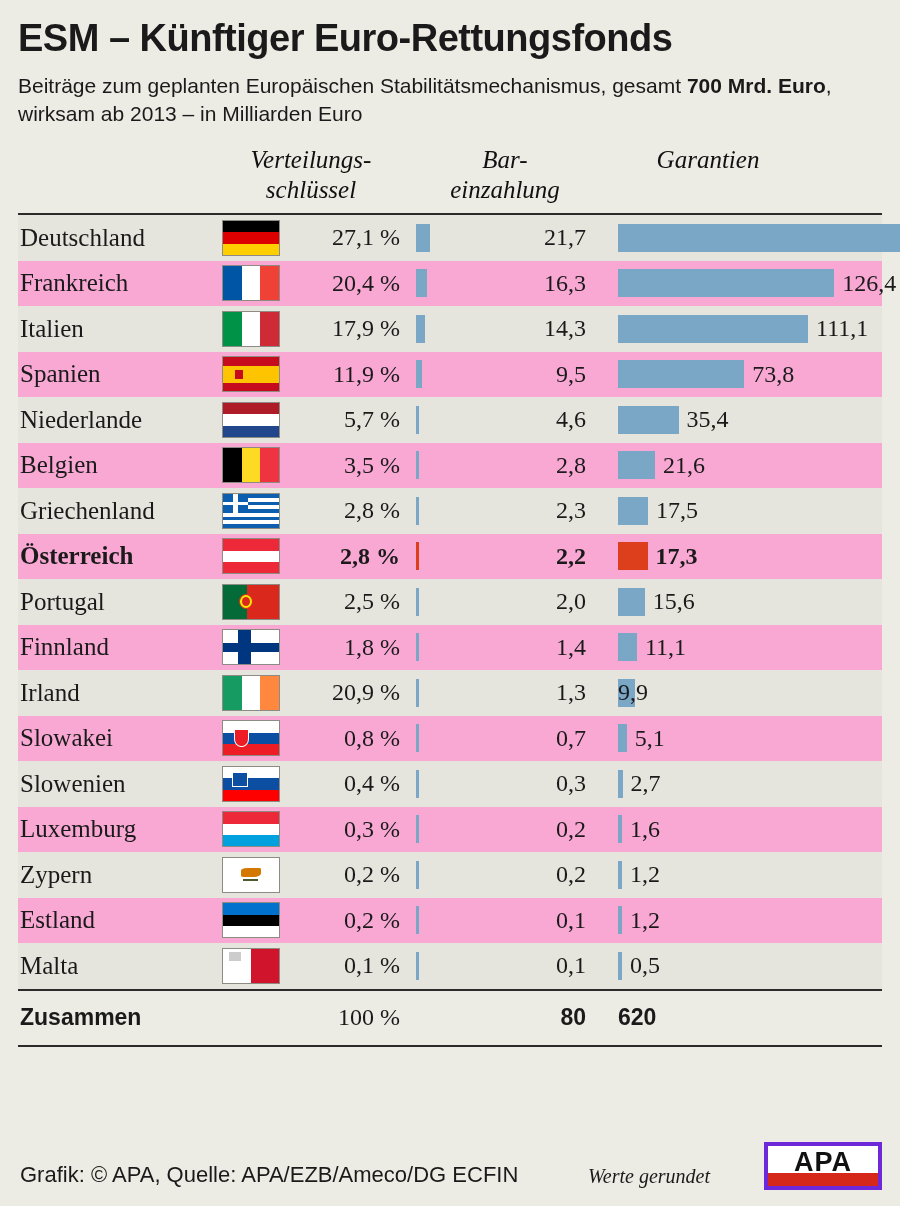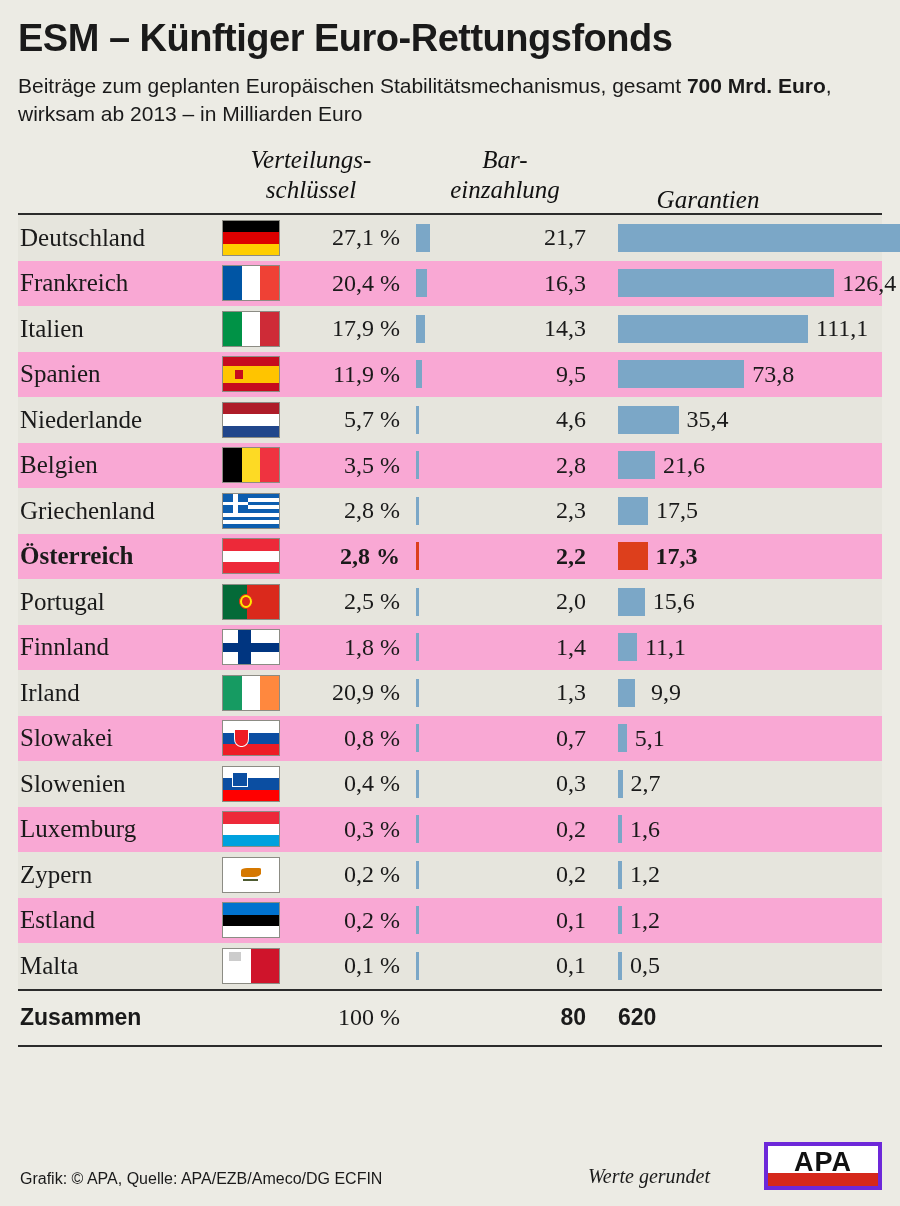--- a/index.html
+++ b/index.html
@@ -49,21 +49,21 @@
     font-size: 25px;
     color: #111;
   }
   .ch {
     position: absolute;
     text-align: center;
     line-height: 1.2;
   }
   .ch-key   { left: 198px; width: 190px; top: 4px; }
   .ch-cash  { left: 398px; width: 178px; top: 4px; }
-  .ch-guar  { left: 580px; width: 220px; top: 4px; margin-top: 40px; }
+  .ch-guar  { left: 580px; width: 220px; top: 4px; }
 
   
   .table {
     position: relative;
     border-top: 2px solid #2b2b2b;
   }
   .row {
     position: relative;
     height: 45.5px;
     display: flex;
@@ -161,21 +161,21 @@
     left: 18px;
     right: 18px;
     bottom: 14px;
     height: 70px;
   }
   .source {
     position: absolute;
     left: 2px;
     bottom: 4px;
     font-family: "Liberation Sans", sans-serif;
-    font-size: 16px;
+    font-size: 22px;
   }
   .note {
     position: absolute;
     left: 570px;
     bottom: 4px;
     font-family: "Liberation Serif", serif;
     font-style: italic;
     font-size: 20px;
   }
   .logo {
@@ -403,21 +403,21 @@
           <span class="f v3">
             <i style="background:#169b62"></i>
             <i style="background:#fff"></i>
             <i style="background:#ff883e"></i>
           </span>
         </div>
         <div class="pct">20,9 %</div>
         <div class="cash-bar" style="width:3px"></div>
         <div class="cash-val">1,3</div>
         <div class="guar-bar" style="width:16.941176470588236px"></div>
-        <div class="guar-val" style="left:633px">9,9</div>
+        <div class="guar-val" style="left:600px">9,9</div>
       </div>
       <div class="row alt">
         <div class="country">Slowakei</div>
         <div class="flag">
           <span class="f h3" style="background:#fff">
         <i style="background:#fff"></i>
             <i style="background:#0b4ea2"></i>
             <i style="background:#ee1c25"></i>
         <i style="position:absolute;left:20%;top:22%;width:26%;height:54%;background:#ee1c25;border:1.5px solid #fff;box-sizing:border-box;border-radius:0 0 45% 45%;display:block"></i>
       </span>

